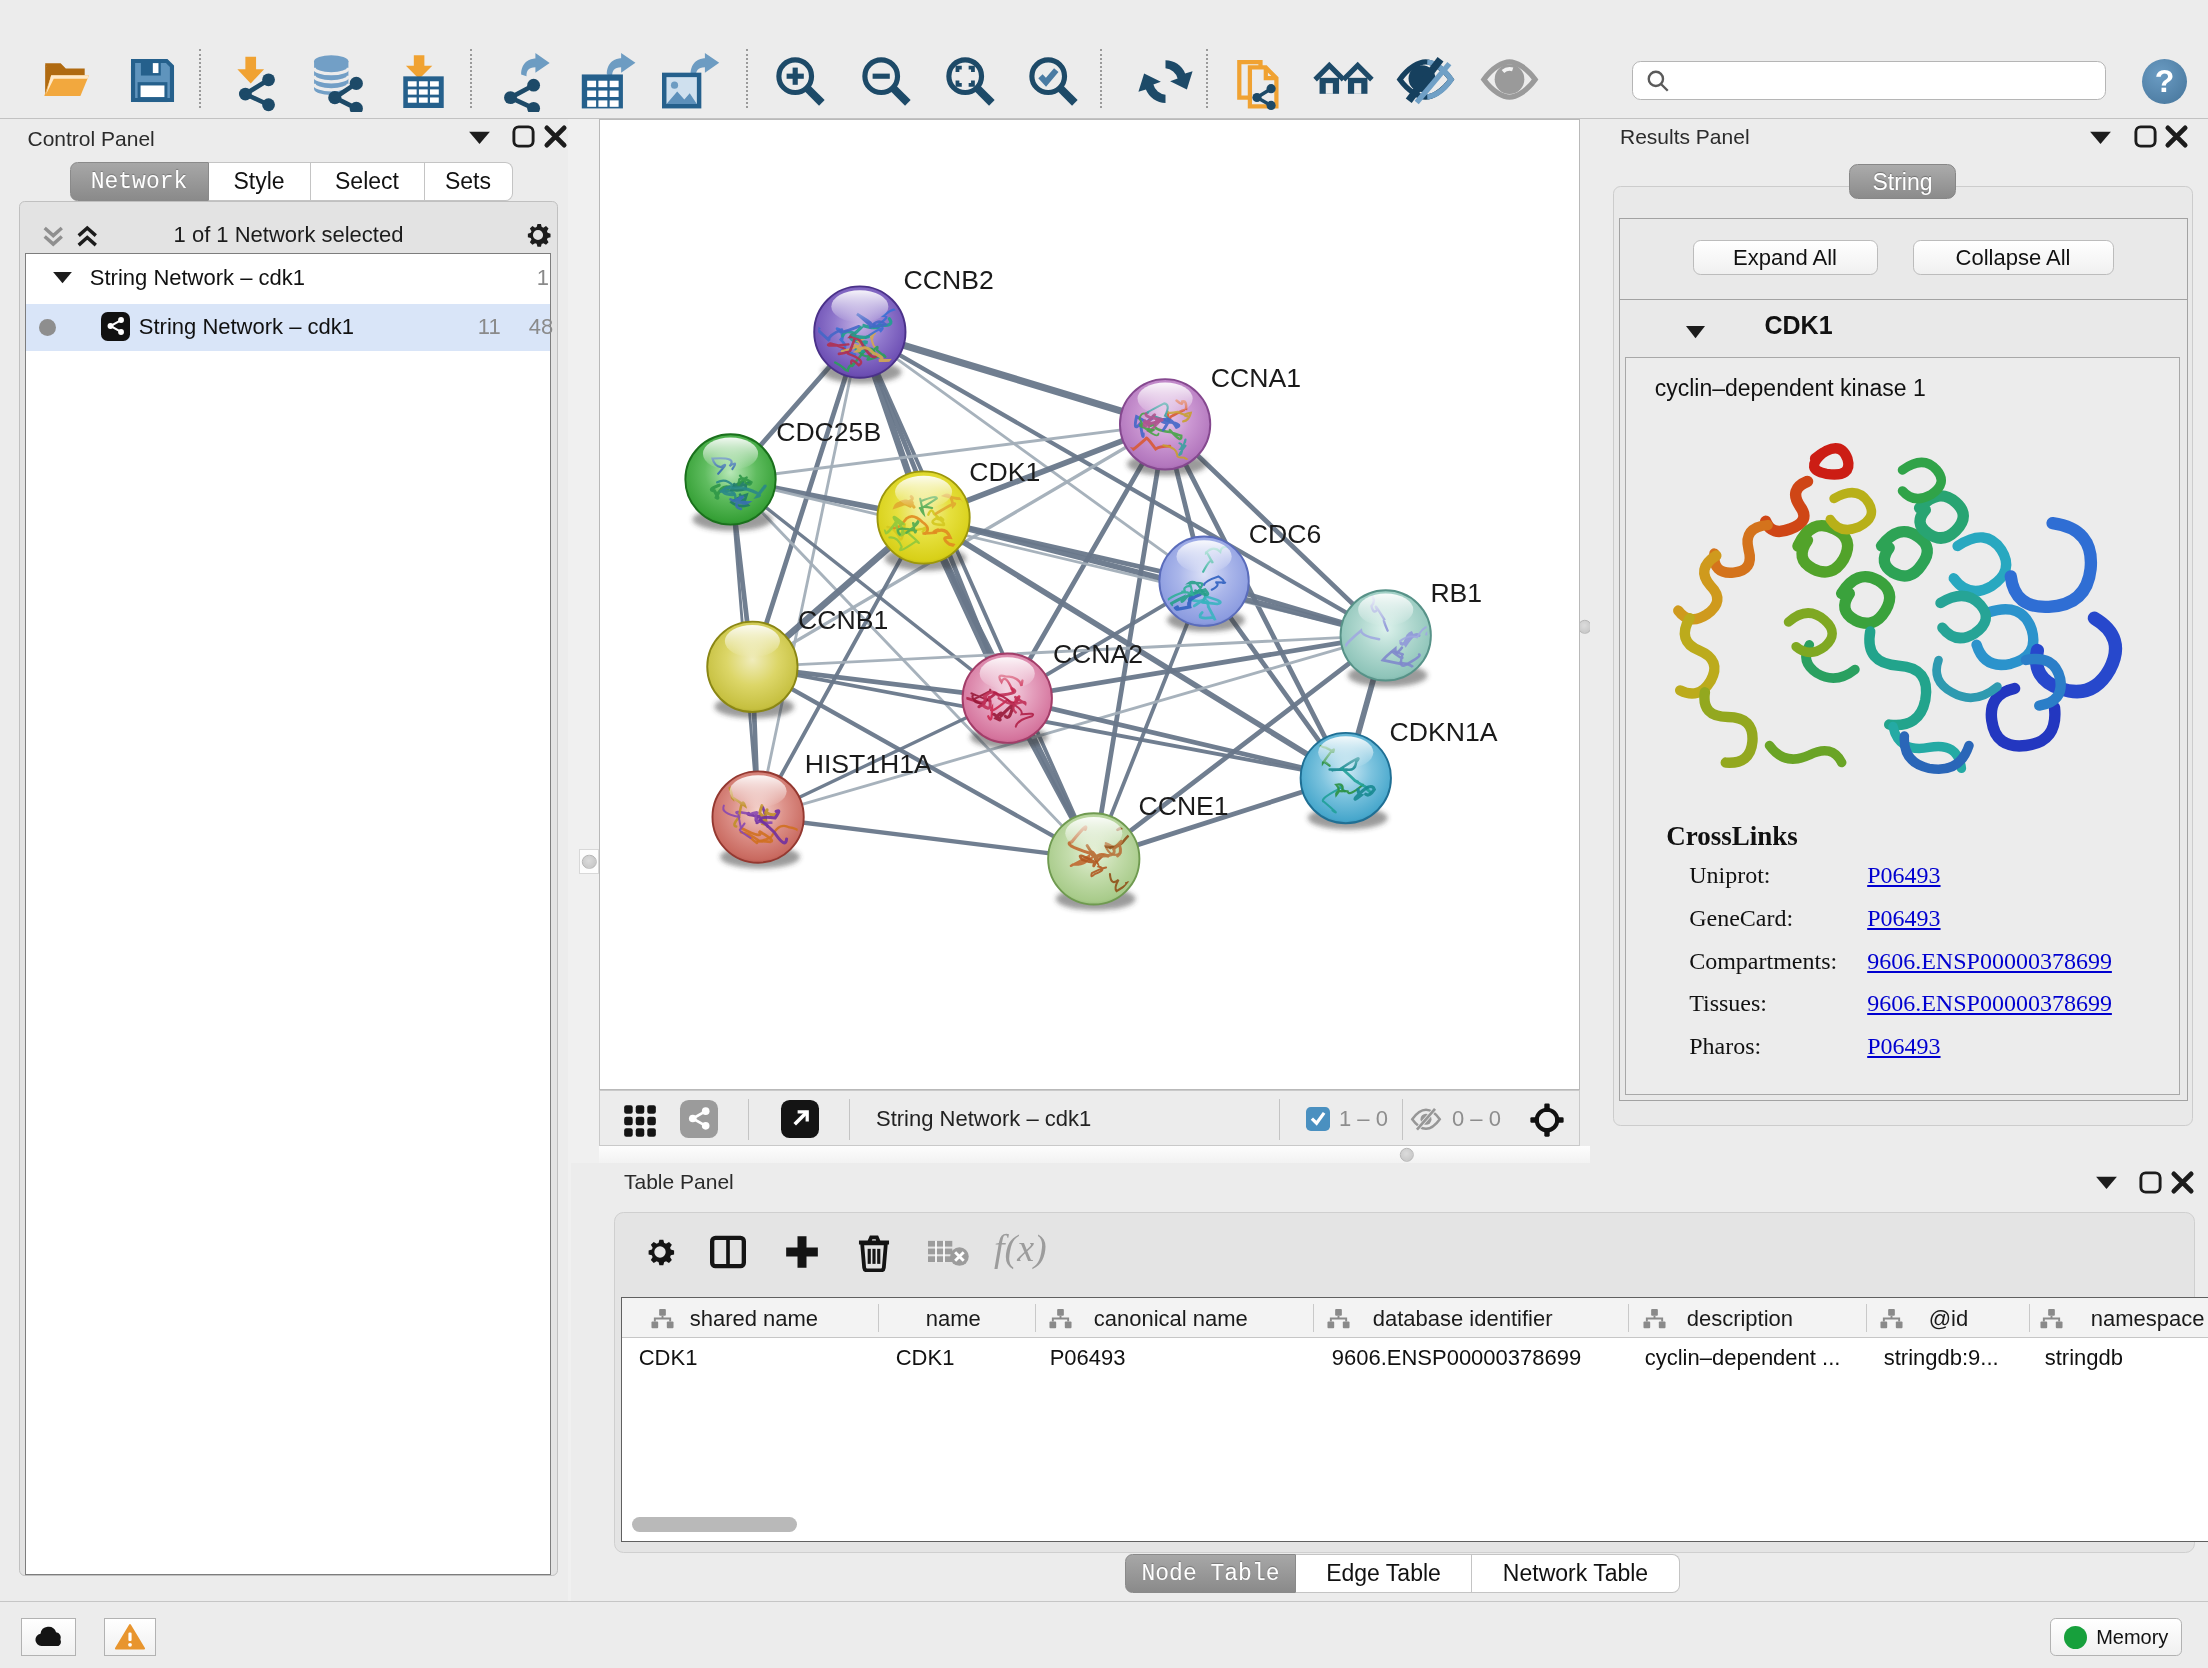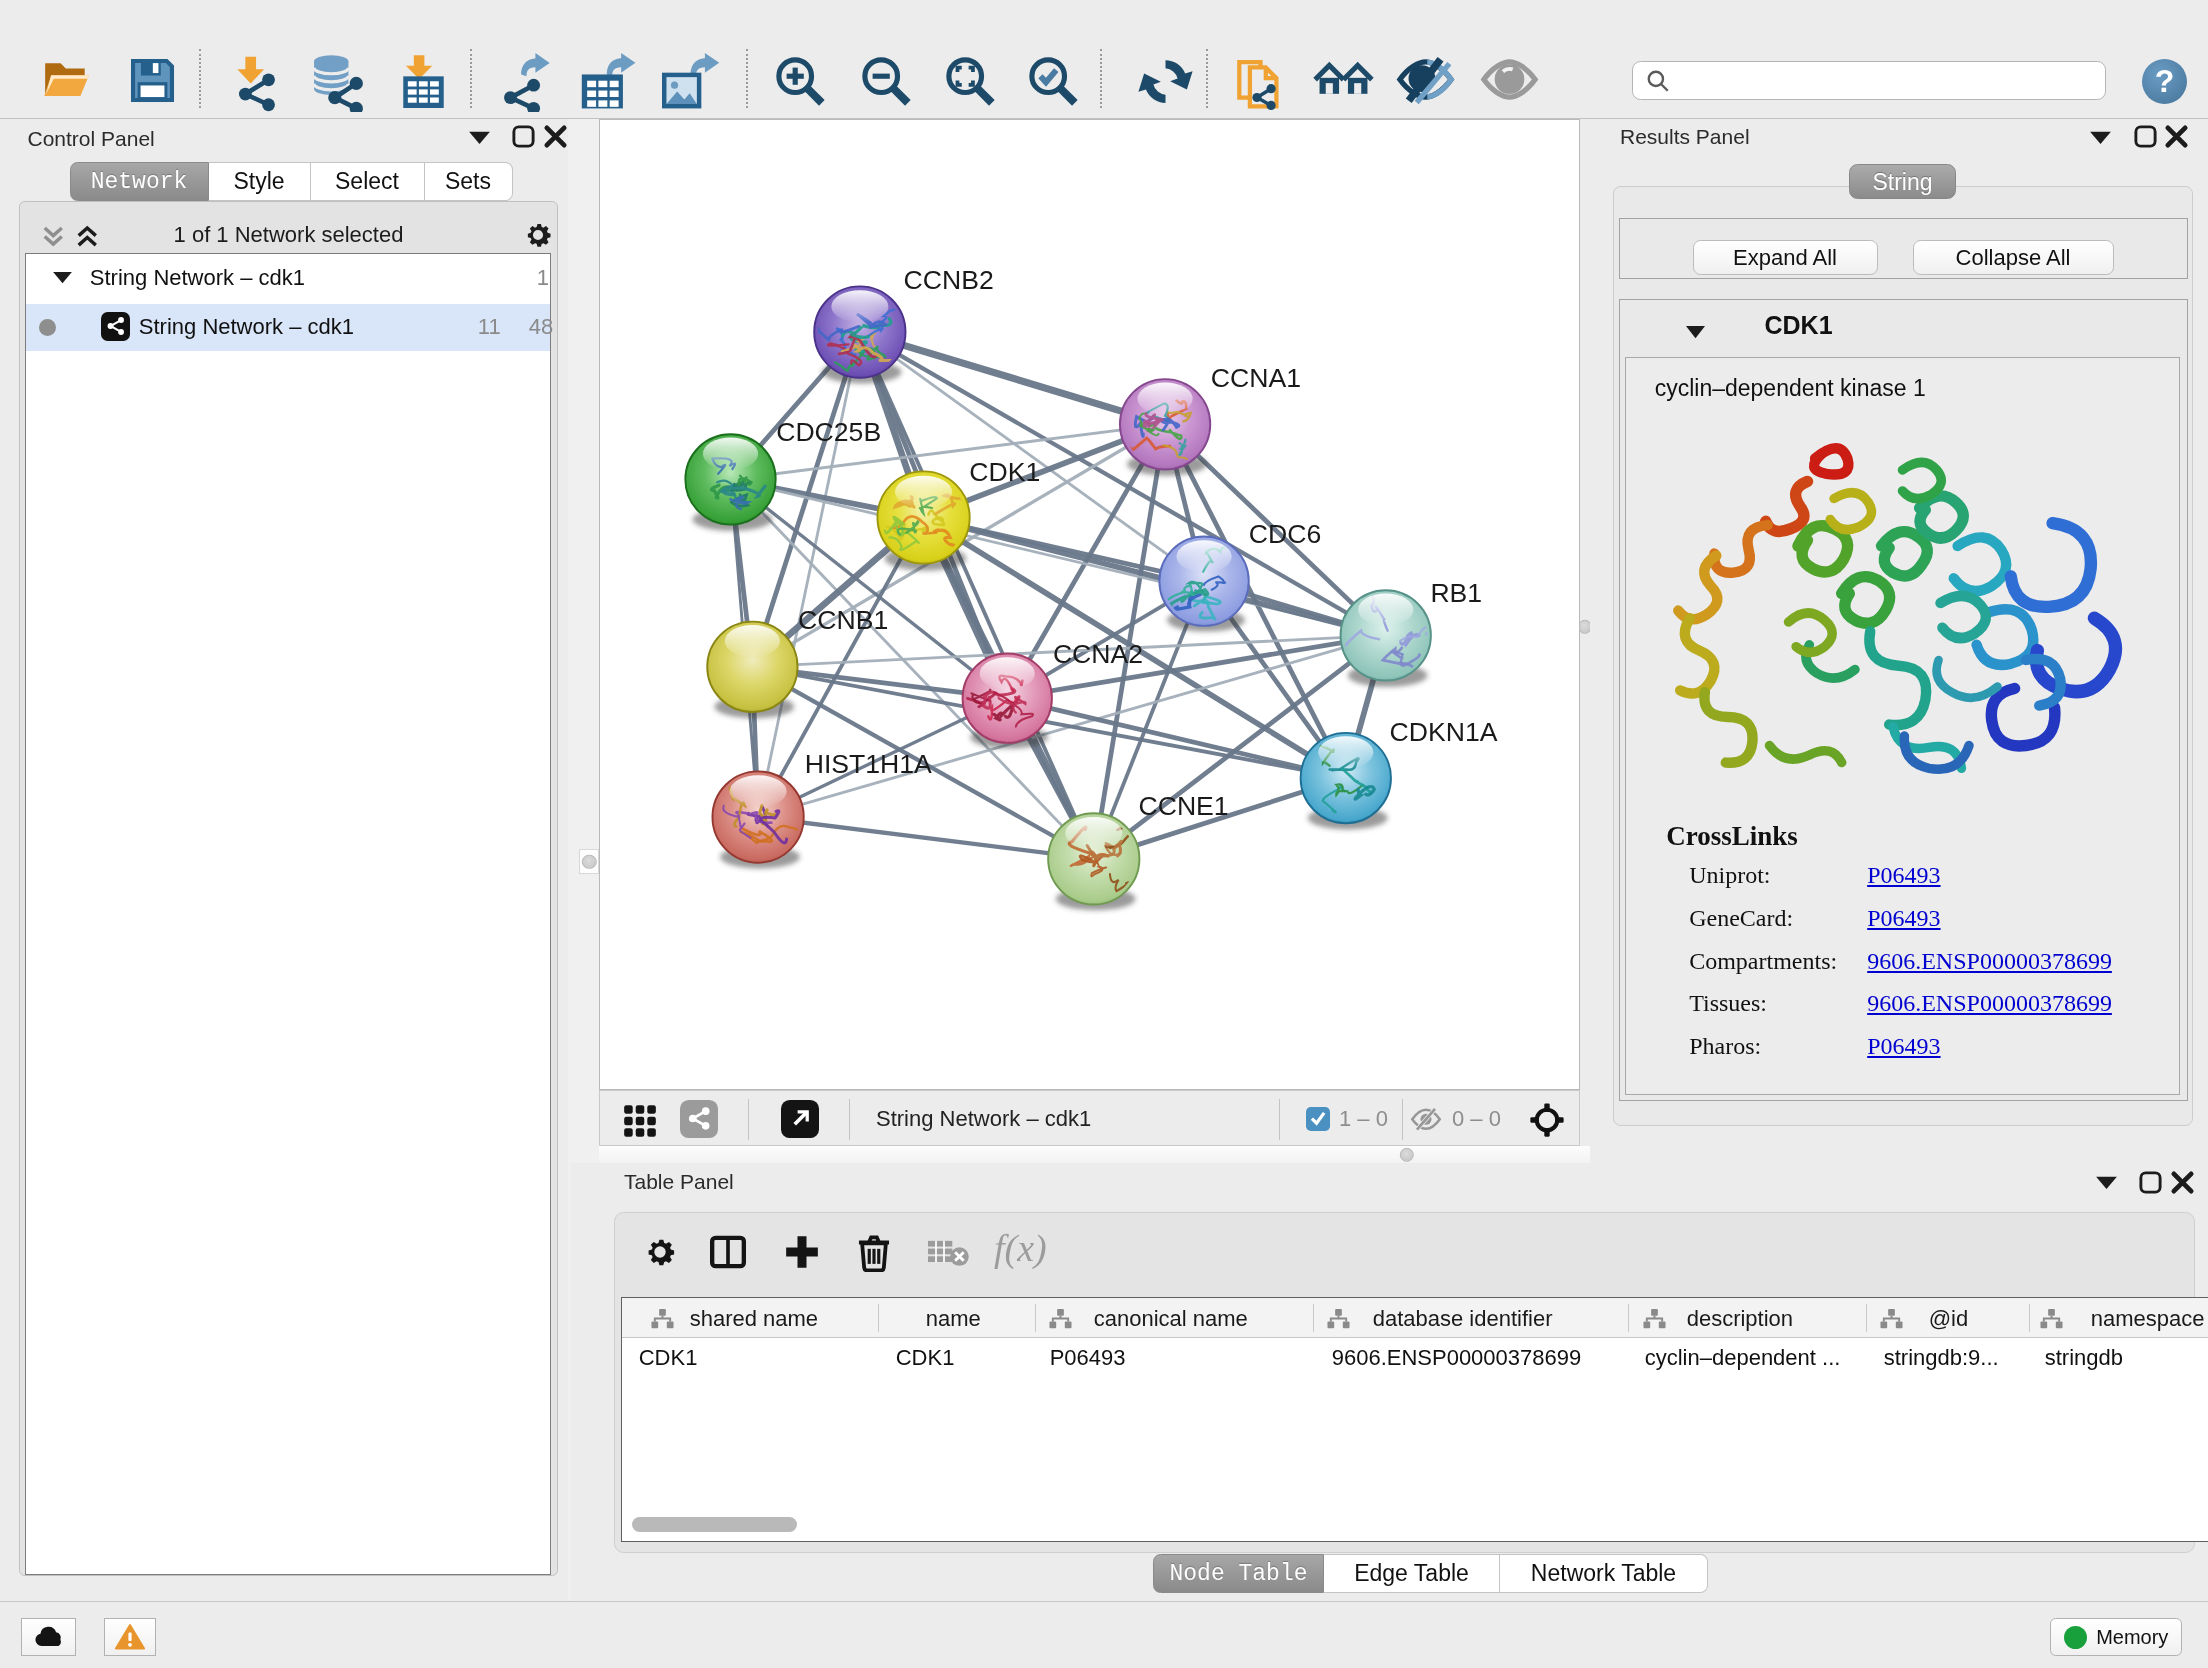--- a/index.html
+++ b/index.html
@@ -698,21 +698,21 @@
         <path d="M2 3 h22 l-11 13 z" fill="#1c1c1c"></path>
       </svg>
     <svg style="position:absolute;left:543px;top:4.8px" width="25" height="25" viewBox="0 0 26 26">
         <rect x="3" y="3" width="20" height="20" rx="5" fill="none" stroke="#1c1c1c" stroke-width="3"></rect>
       </svg>
     <svg style="position:absolute;left:574px;top:4.8px" width="25" height="25" viewBox="0 0 26 26">
         <path d="M4 4 L22 22 M22 4 L4 22" stroke="#1c1c1c" stroke-width="5" stroke-linecap="round"></path>
       </svg>
     <div style="position:absolute;left:23px;top:67px;width:580px;height:940px;background:#e9e9e9;border:1px solid #cccccc;border-radius:7.6px;"></div>
     <div style="position:absolute;left:259px;top:45px;width:107px;height:35px;border-radius:8.6px;background:linear-gradient(#ababab,#8b8b8b);border:1px solid #878787;color:#fff;font-size:23px;text-align:center;line-height:34px;text-shadow:0 -1px 1px rgba(0,0,0,.3);">String</div>
-    <div style="position:absolute;left:28.5px;top:99px;width:569px;height:61px;border:1px solid #a2a2a2;">
+    <div style="position:absolute;left:28.5px;top:99px;width:569px;height:82px;border:1px solid #a2a2a2;">
       <div style="position:absolute;left:73px;top:21px;width:185px;height:35px;background:linear-gradient(#ffffff,#f0f0f0);border:1px solid #bcbcbc;border-radius:7.6px;font-size:22px;color:#111;text-align:center;line-height:33px;">Expand All</div>
       <div style="position:absolute;left:293px;top:21px;width:201px;height:35px;background:linear-gradient(#ffffff,#f0f0f0);border:1px solid #bcbcbc;border-radius:7.6px;font-size:22px;color:#111;text-align:center;line-height:33px;">Collapse All</div>
     </div>
     <div style="position:absolute;left:28.5px;top:180px;width:569px;height:802px;border:1px solid #a2a2a2;">
       <svg style="position:absolute;left:65px;top:25px" width="21" height="14.3" viewBox="0 0 22 15">
           <path d="M1 1 h20 l-10 13 z" fill="#1c1c1c"></path>
         </svg>
       <div style="position:absolute;left:145px;top:11.4px;font-size:25px;font-weight:bold;color:#111;">CDK1</div>
       <div style="position:absolute;left:5.7px;top:57px;width:555px;height:738px;border:1px solid #a8a8a8;background:#ececec;">
         <div style="position:absolute;left:28.5px;top:17px;font-size:23px;color:#111;">cyclin–dependent kinase 1</div>
@@ -878,21 +878,21 @@
             <div style="position:absolute;left:428px;top:5.7px;font-size:22px;color:#111;">P06493</div>
             <div style="position:absolute;left:710px;top:5.7px;font-size:22px;color:#111;">9606.ENSP00000378699</div>
             <div style="position:absolute;left:1023px;top:5.7px;font-size:22px;color:#111;">cyclin–dependent ...</div>
             <div style="position:absolute;left:1262px;top:5.7px;font-size:22px;color:#111;">stringdb:9...</div>
             <div style="position:absolute;left:1423px;top:5.7px;font-size:22px;color:#111;">stringdb</div>
           </div>
         <div style="position:absolute;left:10.5px;top:219px;width:165px;height:15px;border-radius:7.6px;background:#b9b9b9;"></div>
       </div>
     </div>
     <div class="seg" style="left:554px; top:391px;">
-      <div class="tab sel" style="width:171px;margin-left:28px;">Node Table</div>
+      <div class="tab sel" style="width:171px;">Node Table</div>
       <div class="tab" style="width:176px;">Edge Table</div>
       <div class="tab" style="width:208px;">Network Table</div>
     </div>
   </div>
 
   <div id="statusbar">
     <div class="sbtn" style="left:21px;width:55px;">
         <svg width="34" height="25" viewBox="0 0 36 26">
           <path d="M10 22 a6.5 6.5 0 0 1 -1-12.9 A8.5 8.5 0 0 1 25.5 7.5 a5.8 5.8 0 0 1 4.6 8 A5.2 5.2 0 0 1 28 22 z" fill="#141414"></path>
         </svg>

